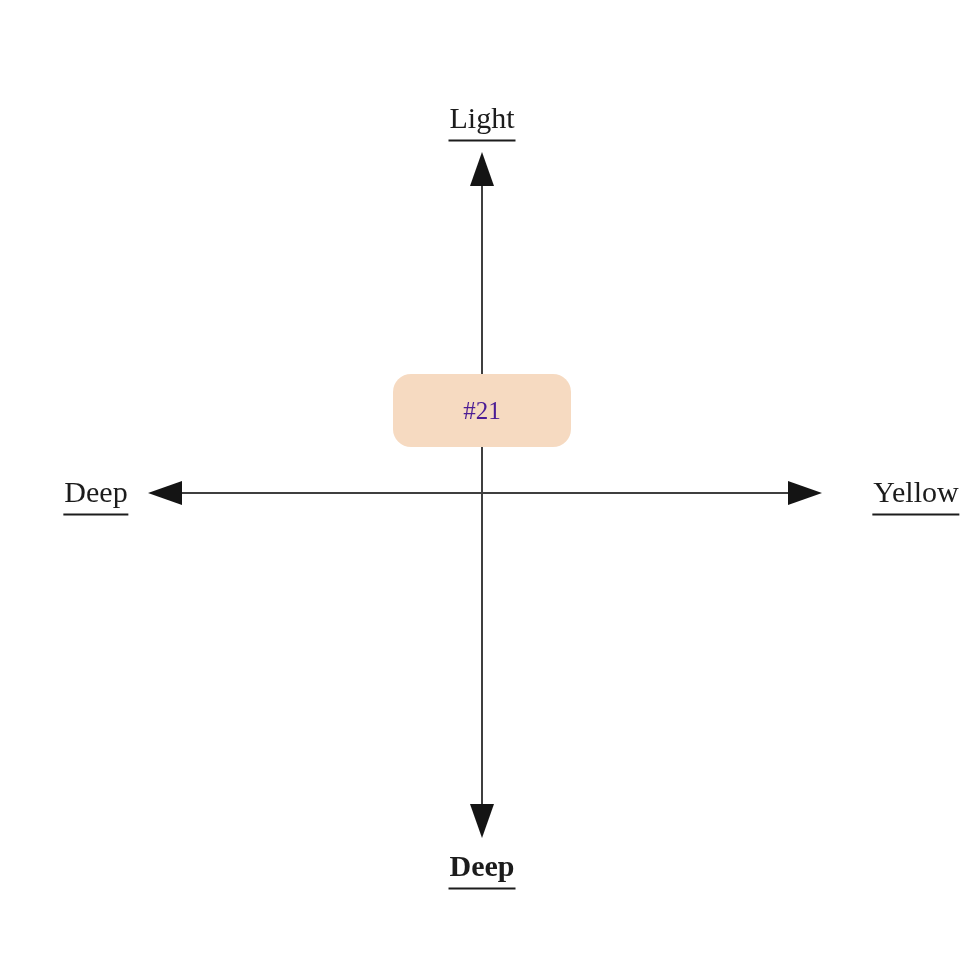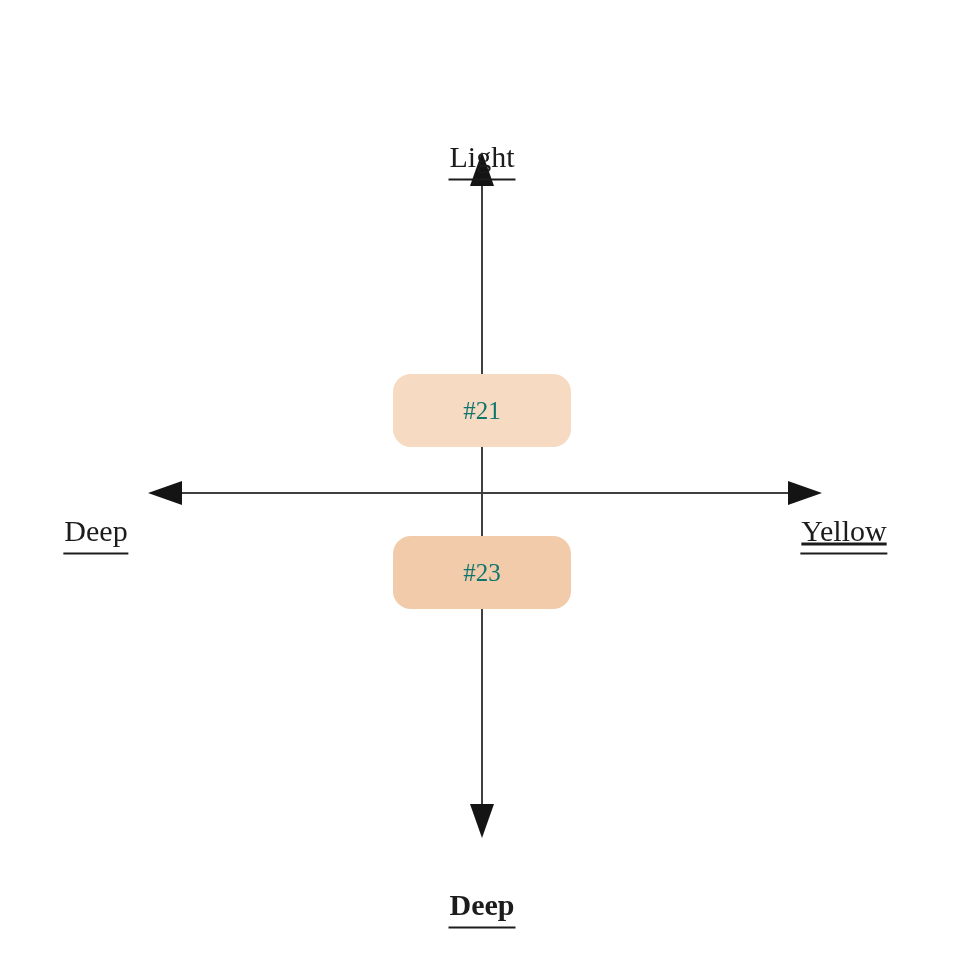--- a/index.html
+++ b/index.html
@@ -69,38 +69,37 @@
   }
   
   .pole-label {
     position: absolute;
     transform: translate(-50%, -50%);
     font-size: 30px;
     line-height: 1;
     white-space: nowrap;
     border-bottom: 2px solid #1c1c1c;
     padding: 0 1px 7px 1px;
-    margin-top: 39px;
   }
   .pole-top    { left: 482px; top: 122px; }
   .pole-bottom { left: 482px; top: 870px; font-weight: bold; }
   .pole-left   { left: 96px;  top: 496px; }
-  .pole-right  { left: 844px; top: 496px; text-decoration: underline; }
+  .pole-right  { left: 916px; top: 496px; }
   
   .swatch {
     position: absolute;
     left: 393px;
     width: 178px;
     height: 73px;
     border-radius: 18px;
     display: flex;
     align-items: center;
     justify-content: center;
     font-size: 25px;
-    color: #0f766e;
+    color: #4c1d95;
   }
   .swatch-top    { top: 374px; }
   .swatch-bottom { top: 536px; }
 </style>
 </head>
 <body>
 
 <div class="stage">
 
   <div class="v-line"></div>
@@ -112,17 +111,14 @@
   <div class="arrow arrow-right"></div>
 
   <div class="pole-label pole-top">Light</div>
   <div class="pole-label pole-bottom">Deep</div>
   <div class="pole-label pole-left">Deep</div>
   <div class="pole-label pole-right">Yellow</div>
 
   <div class="swatch swatch-top" style="background: rgb(246, 218, 193);">
     <span>#21</span>
   </div>
-  <div class="swatch swatch-bottom" style="background: rgb(242, 203, 170);">
-    <span>#23</span>
-  </div>
 
 </div>
 
 </body></html>

